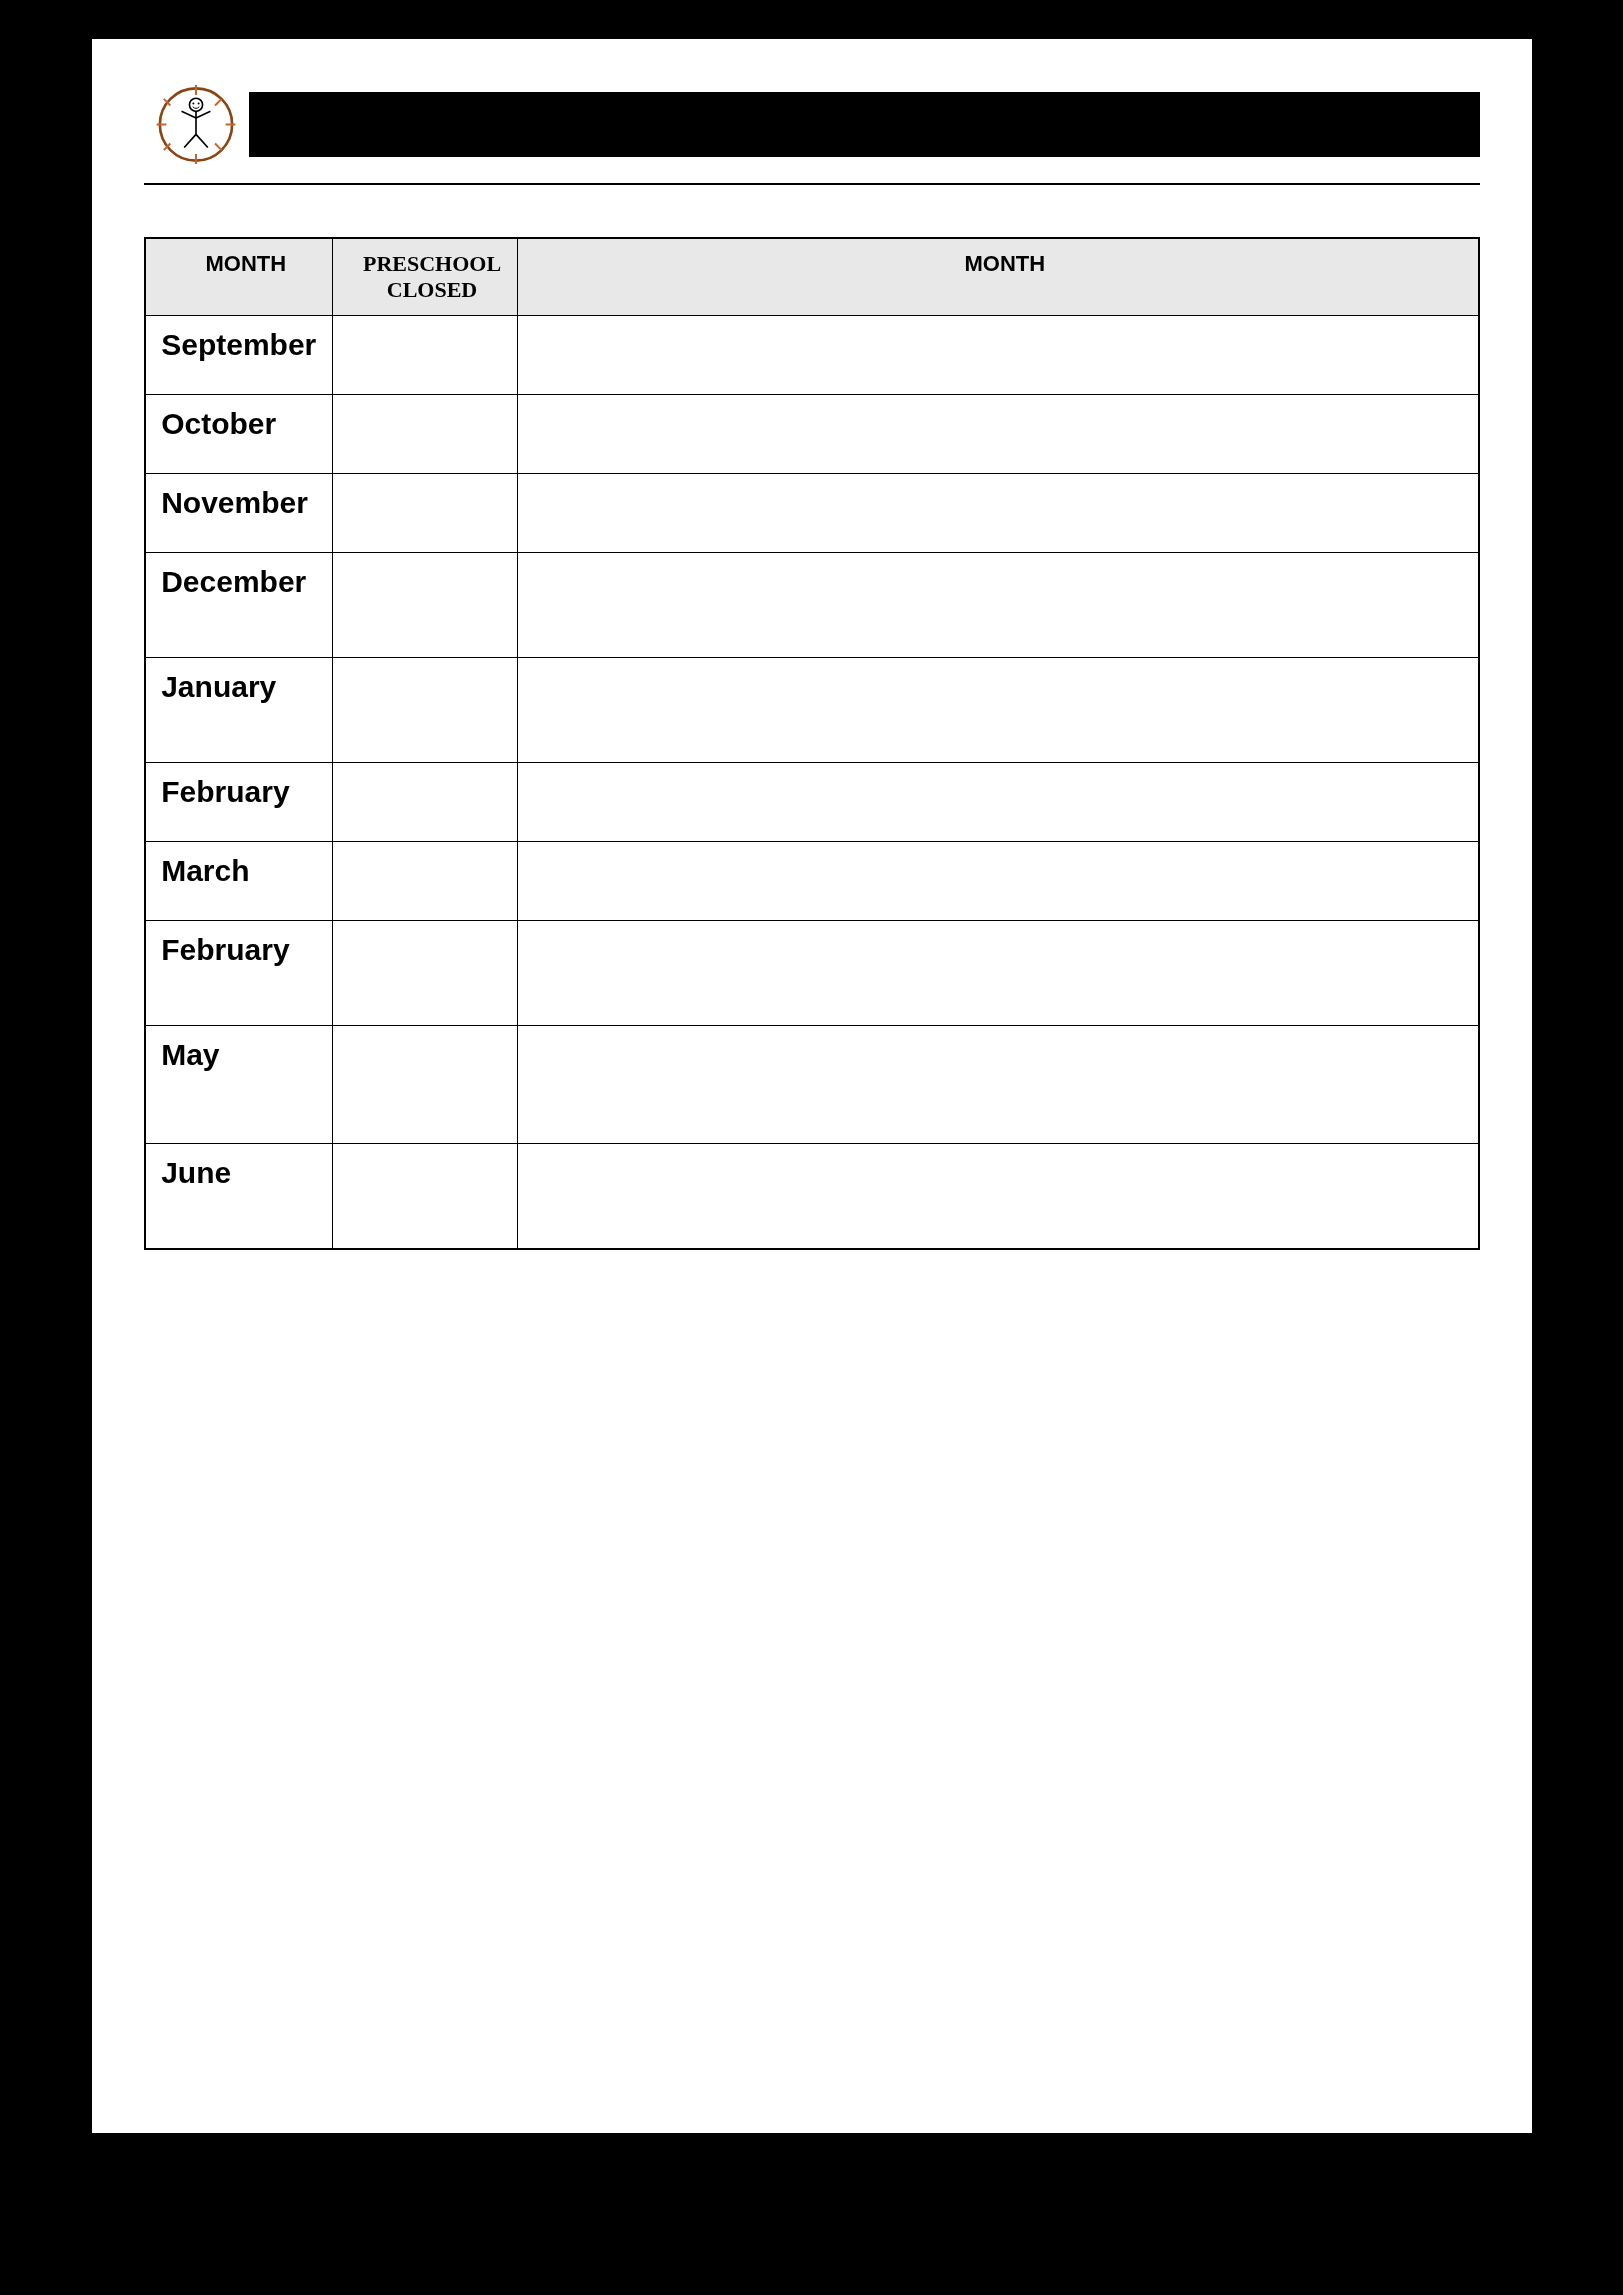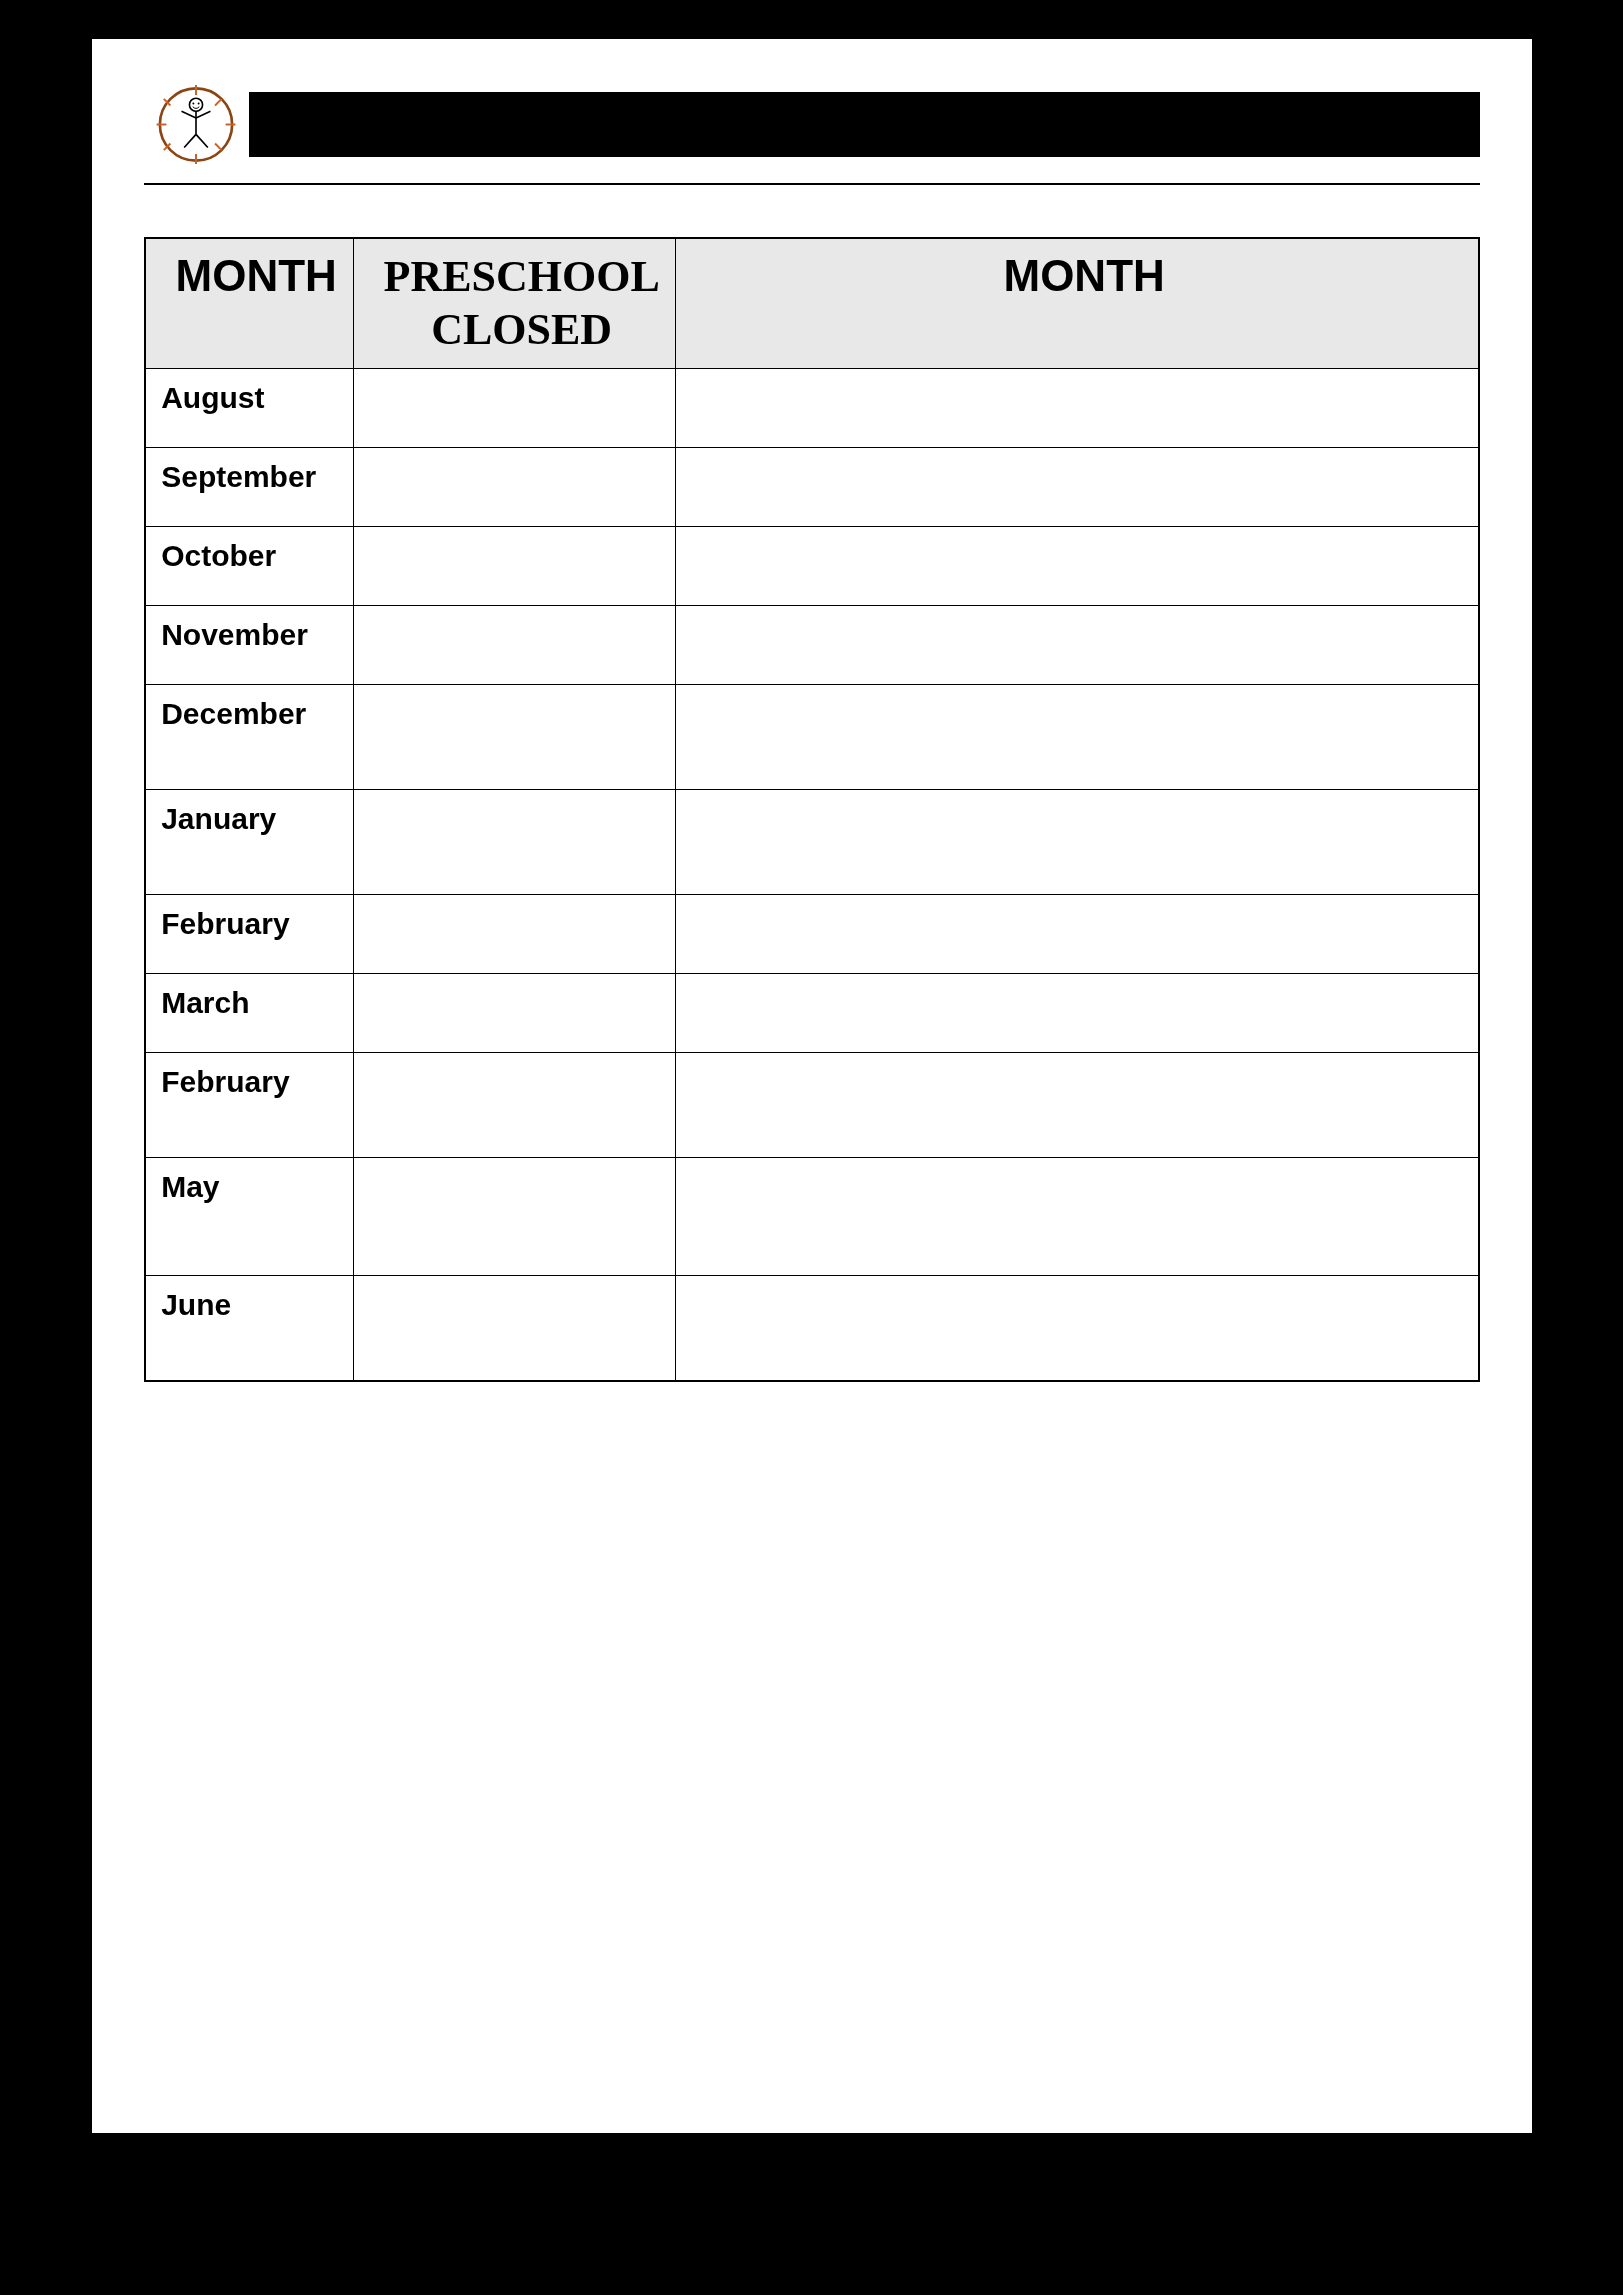--- a/index.html
+++ b/index.html
@@ -68,21 +68,21 @@
     .schedule-table td {
       border: 1.3px solid #000;
       padding: 11.8px 15.7px;
       text-align: left;
       vertical-align: top;
     }
 
     .schedule-table thead tr th {
       background-color: #e8e8e8;
       font-weight: bold;
-      font-size: 44px;
+      font-size: 22px;
       text-align: center;
       padding-left: 30px;
     }
 
     .col-month {
       width: 144px;
       min-width: 144px;
     }
 
     .col-closed {
@@ -180,25 +180,20 @@
           </th>
           <th class="col-closed">
             PRESCHOOL<br>CLOSED
           </th>
           <th class="col-notes">
             <span>MONTH</span>
           </th>
         </tr>
       </thead>
       <tbody id="table-body">
-      <tr class="data-row ">
-            <td class="month-cell col-month">August</td>
-            <td class="closed-cell col-closed"></td>
-            <td class="notes-cell col-notes"></td>
-          </tr>
           <tr class="data-row ">
             <td class="month-cell col-month">September</td>
             <td class="closed-cell col-closed"></td>
             <td class="notes-cell col-notes"></td>
           </tr>
           <tr class="data-row ">
             <td class="month-cell col-month">October</td>
             <td class="closed-cell col-closed"></td>
             <td class="notes-cell col-notes"></td>
           </tr>

